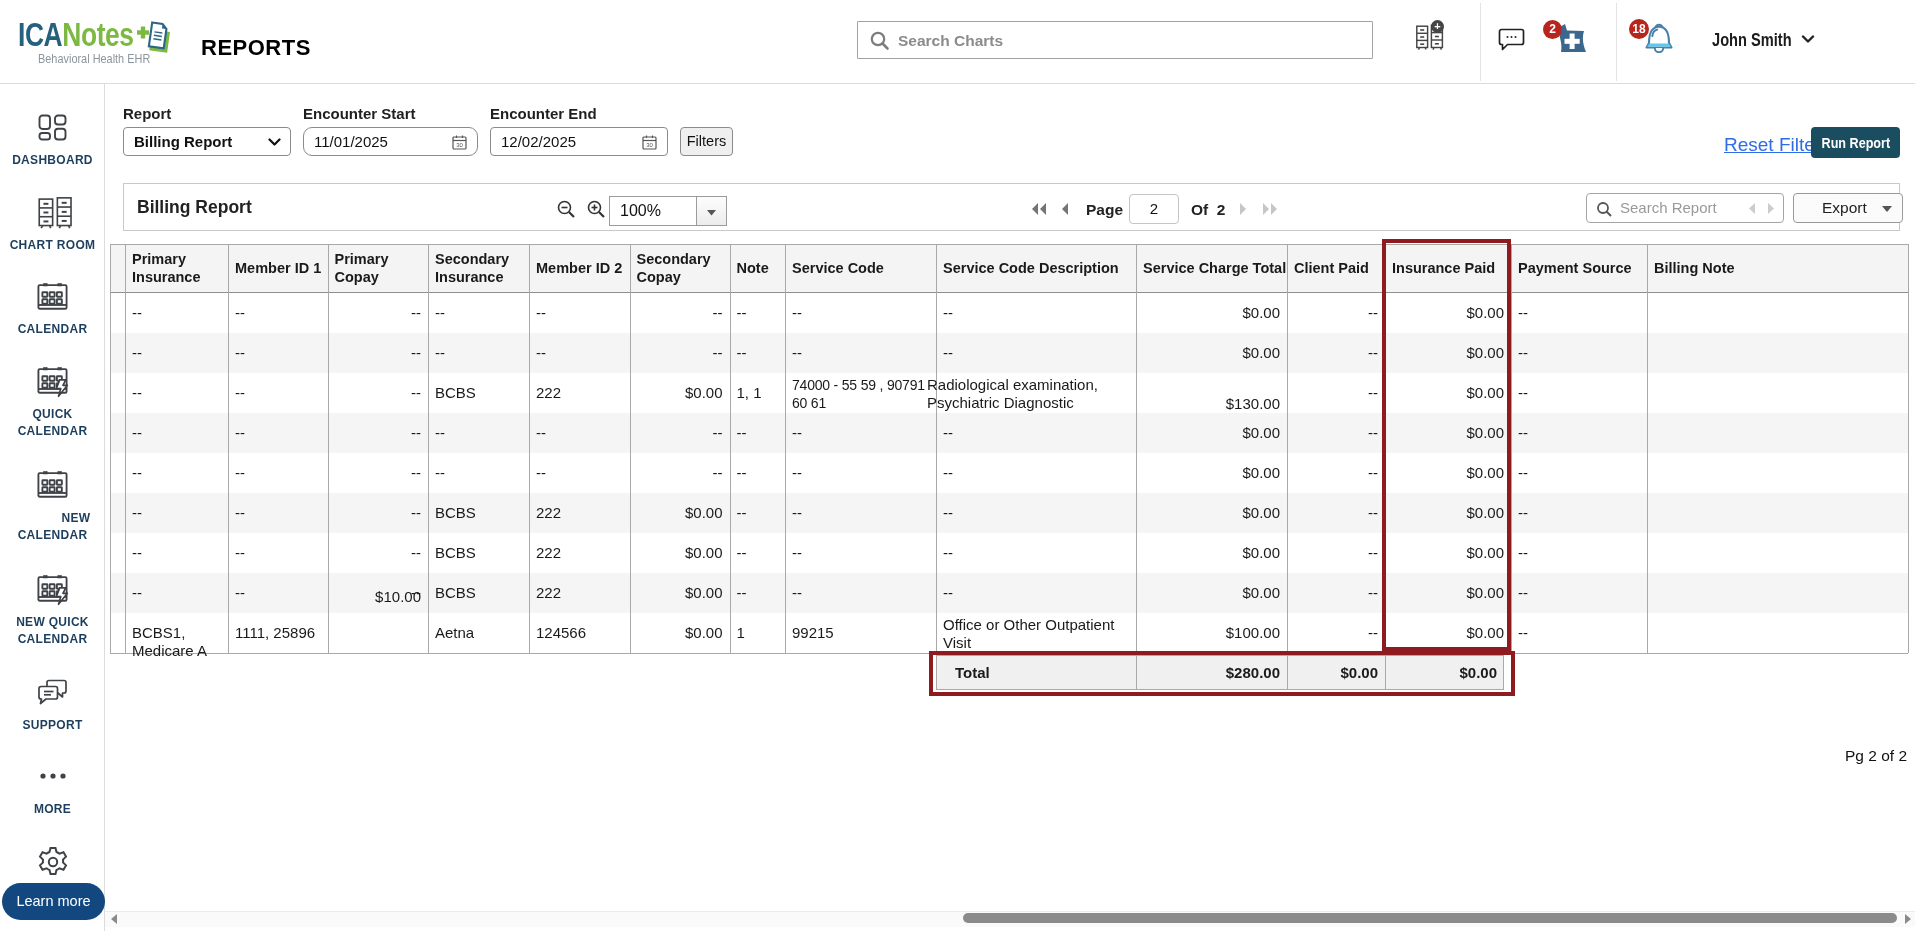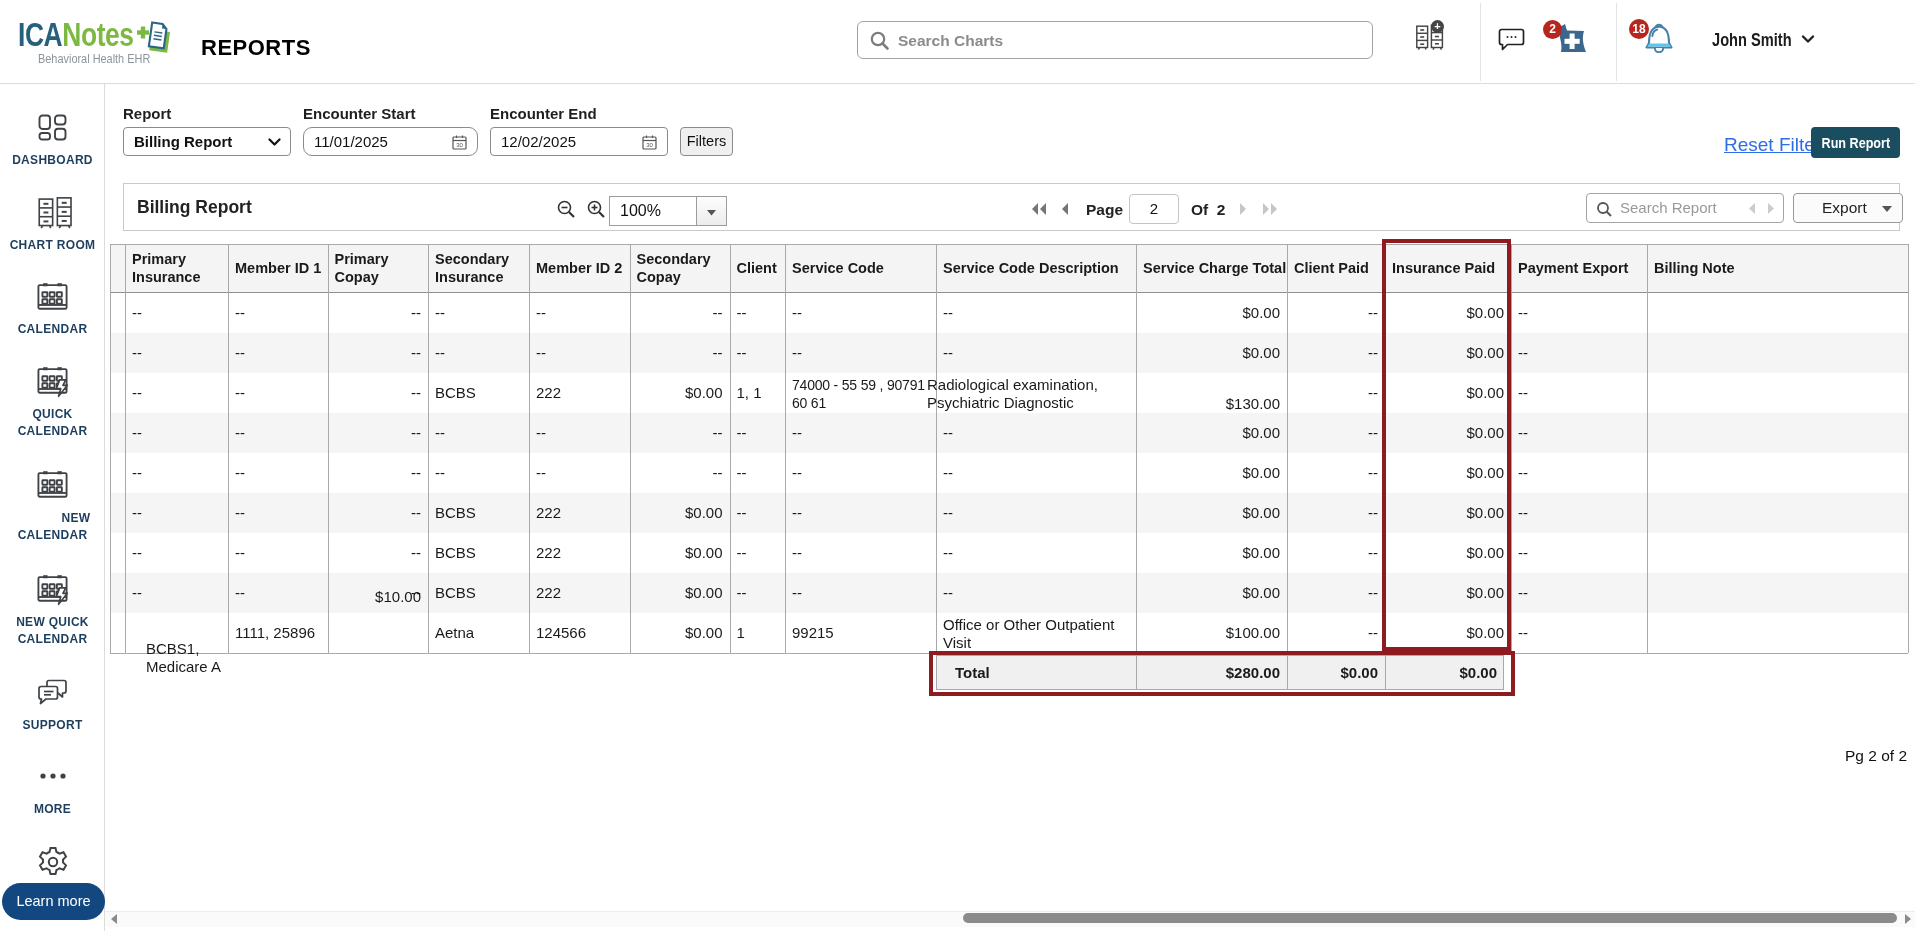--- a/index.html
+++ b/index.html
@@ -31,21 +31,21 @@
    <path d="M24.5,3 L29,7.5 L24.5,7.5 Z" fill="#2b6587"></path>
    <line x1="17.5" y1="12" x2="25.5" y2="12" stroke="#2b6587" stroke-width="1.5"></line>
    <line x1="17.5" y1="15.5" x2="25.5" y2="15.5" stroke="#2b6587" stroke-width="1.5"></line>
    <line x1="17.5" y1="19" x2="25.5" y2="19" stroke="#2b6587" stroke-width="1.5"></line>
   </g>
     </svg>
  <div class="abs" style="left:20px;top:51px;font-size:13px;color:#8d959c;
    transform:scaleX(.84);transform-origin:0 0;white-space:nowrap;">Behavioral Health EHR</div>
 </div>
 <div class="abs" style="left:201px;top:35px;font-size:22px;font-weight:bold;color:#000;letter-spacing:.5px;">REPORTS</div>
-<div class="abs" style="left:857px;top:21px;width:516px;height:38px;border:1px solid #a2a2a2;border-radius:6px;">
+<div class="abs" style="left:857px;top:21px;width:516px;height:38px;border:1px solid #a2a2a2;border-radius:1px;">
  <svg class="abs" style="left:11px;top:8px;" width="22" height="22" viewBox="0 0 22 22">
   <circle cx="9" cy="9" r="6.2" fill="none" stroke="#7d7d7d" stroke-width="2.2"></circle>
   <line x1="13.5" y1="13.5" x2="18.5" y2="18.5" stroke="#7d7d7d" stroke-width="2.6" stroke-linecap="round"></line>
     </svg>
  <div class="abs" style="left:40px;top:10px;font-size:15.5px;font-weight:bold;color:#8b8b8b;">Search Charts</div>
 </div>
 <svg class="abs" style="left:1415px;top:24px;" width="29" height="26" viewBox="0 0 29 26">
  <g fill="none" stroke="#454545" stroke-width="1.45">
   <rect x="1.8" y="2.2" width="10.8" height="21.3"></rect>
   <rect x="16.4" y="1.2" width="11" height="22.3"></rect>
@@ -334,27 +334,27 @@
 <div class="vline" style="left:1385.0px;top:244px;height:409px;"></div>
 <div class="vline" style="left:1511.0px;top:244px;height:409px;"></div>
 <div class="vline" style="left:1647.0px;top:244px;height:409px;"></div>
 <div class="vline" style="left:1908.0px;top:244px;height:409px;"></div>
 <div class="tc hc" style="left:125px;top:244px;width:103.0px;height:49px;font-weight:bold;line-height:18px;padding-top:6px;">Primary<br>Insurance</div>
 <div class="tc hc" style="left:228px;top:244px;width:99.5px;height:49px;font-weight:bold;line-height:18px;padding-top:15px;">Member ID 1</div>
 <div class="tc hc" style="left:327.5px;top:244px;width:100.5px;height:49px;font-weight:bold;line-height:18px;padding-top:6px;">Primary<br>Copay</div>
 <div class="tc hc" style="left:428px;top:244px;width:101.0px;height:49px;font-weight:bold;line-height:18px;padding-top:6px;">Secondary<br>Insurance</div>
 <div class="tc hc" style="left:529px;top:244px;width:100.5px;height:49px;font-weight:bold;line-height:18px;padding-top:15px;">Member ID 2</div>
 <div class="tc hc" style="left:629.5px;top:244px;width:100.0px;height:49px;font-weight:bold;line-height:18px;padding-top:6px;">Secondary<br>Copay</div>
-<div class="tc hc" style="left:729.5px;top:244px;width:55.5px;height:49px;font-weight:bold;line-height:18px;padding-top:15px;">Client</div>
+<div class="tc hc" style="left:729.5px;top:244px;width:55.5px;height:49px;font-weight:bold;line-height:18px;padding-top:15px;">Note</div>
 <div class="tc hc" style="left:785px;top:244px;width:151.0px;height:49px;font-weight:bold;line-height:18px;padding-top:15px;">Service Code</div>
 <div class="tc hc" style="left:936px;top:244px;width:200.0px;height:49px;font-weight:bold;line-height:18px;padding-top:15px;">Service Code Description</div>
 <div class="tc hc" style="left:1136px;top:244px;width:151.0px;height:49px;font-weight:bold;line-height:18px;padding-top:15px;">Service Charge Total</div>
 <div class="tc hc" style="left:1287px;top:244px;width:98.0px;height:49px;font-weight:bold;line-height:18px;padding-top:15px;">Client Paid</div>
 <div class="tc hc" style="left:1385px;top:244px;width:126.0px;height:49px;font-weight:bold;line-height:18px;padding-top:15px;">Insurance Paid</div>
-<div class="tc hc" style="left:1511px;top:244px;width:136.0px;height:49px;font-weight:bold;line-height:18px;padding-top:15px;">Payment Export</div>
+<div class="tc hc" style="left:1511px;top:244px;width:136.0px;height:49px;font-weight:bold;line-height:18px;padding-top:15px;">Payment Source</div>
 <div class="tc hc" style="left:1647px;top:244px;width:261.0px;height:49px;font-weight:bold;line-height:18px;padding-top:15px;">Billing Note</div>
 <div class="tc" style="left:125px;top:293px;width:103.0px;height:40px;line-height:18px;padding-top:11px;">--</div>
 <div class="tc" style="left:228px;top:293px;width:99.5px;height:40px;line-height:18px;padding-top:11px;">--</div>
 <div class="tc tr" style="left:327.5px;top:293px;width:100.5px;height:40px;line-height:18px;padding-top:11px;">--</div>
 <div class="tc" style="left:428px;top:293px;width:101.0px;height:40px;line-height:18px;padding-top:11px;">--</div>
 <div class="tc" style="left:529px;top:293px;width:100.5px;height:40px;line-height:18px;padding-top:11px;">--</div>
 <div class="tc tr" style="left:629.5px;top:293px;width:100.0px;height:40px;line-height:18px;padding-top:11px;">--</div>
 <div class="tc" style="left:729.5px;top:293px;width:55.5px;height:40px;line-height:18px;padding-top:11px;">--</div>
 <div class="tc" style="left:785px;top:293px;width:151.0px;height:40px;line-height:18px;padding-top:11px;">--</div>
 <div class="tc" style="left:936px;top:293px;width:200.0px;height:40px;line-height:18px;padding-top:11px;">--</div>
@@ -446,21 +446,21 @@
 <div class="tc" style="left:428px;top:573px;width:101.0px;height:40px;line-height:18px;padding-top:11px;">BCBS</div>
 <div class="tc" style="left:529px;top:573px;width:100.5px;height:40px;line-height:18px;padding-top:11px;">222</div>
 <div class="tc tr" style="left:629.5px;top:573px;width:100.0px;height:40px;line-height:18px;padding-top:11px;">$0.00</div>
 <div class="tc" style="left:729.5px;top:573px;width:55.5px;height:40px;line-height:18px;padding-top:11px;">--</div>
 <div class="tc" style="left:785px;top:573px;width:151.0px;height:40px;line-height:18px;padding-top:11px;">--</div>
 <div class="tc" style="left:936px;top:573px;width:200.0px;height:40px;line-height:18px;padding-top:11px;">--</div>
 <div class="tc tr" style="left:1136px;top:573px;width:151.0px;height:40px;line-height:18px;padding-top:11px;">$0.00</div>
 <div class="tc tr" style="left:1287px;top:573px;width:98.0px;height:40px;line-height:18px;padding-top:11px;">--</div>
 <div class="tc tr" style="left:1385px;top:573px;width:126.0px;height:40px;line-height:18px;padding-top:11px;">$0.00</div>
 <div class="tc" style="left:1511px;top:573px;width:136.0px;height:40px;line-height:18px;padding-top:11px;">--</div>
-<div class="tc" style="left:125px;top:637px;width:103.0px;height:40px;line-height:18px;padding-top:3px;margin-left:14px;">BCBS1,<br>Medicare A</div>
+<div class="tc" style="left:125px;top:621px;width:103.0px;height:40px;line-height:18px;padding-top:3px;">BCBS1,<br>Medicare A</div>
 <div class="tc" style="left:228px;top:613px;width:99.5px;height:40px;line-height:18px;padding-top:11px;">1111, 25896</div>
 <div class="tc tr" style="left:327.5px;top:577px;width:100.5px;height:40px;line-height:18px;padding-top:11px;">$10.00</div>
 <div class="tc" style="left:428px;top:613px;width:101.0px;height:40px;line-height:18px;padding-top:11px;">Aetna</div>
 <div class="tc" style="left:529px;top:613px;width:100.5px;height:40px;line-height:18px;padding-top:11px;">124566</div>
 <div class="tc tr" style="left:629.5px;top:613px;width:100.0px;height:40px;line-height:18px;padding-top:11px;">$0.00</div>
 <div class="tc" style="left:729.5px;top:613px;width:55.5px;height:40px;line-height:18px;padding-top:11px;">1</div>
 <div class="tc" style="left:785px;top:613px;width:151.0px;height:40px;line-height:18px;padding-top:11px;">99215</div>
 <div class="tc" style="left:936px;top:613px;width:200.0px;height:40px;line-height:18px;padding-top:3px;">Office or Other Outpatient<br>Visit</div>
 <div class="tc tr" style="left:1136px;top:613px;width:151.0px;height:40px;line-height:18px;padding-top:11px;">$100.00</div>
 <div class="tc tr" style="left:1287px;top:613px;width:98.0px;height:40px;line-height:18px;padding-top:11px;">--</div>

